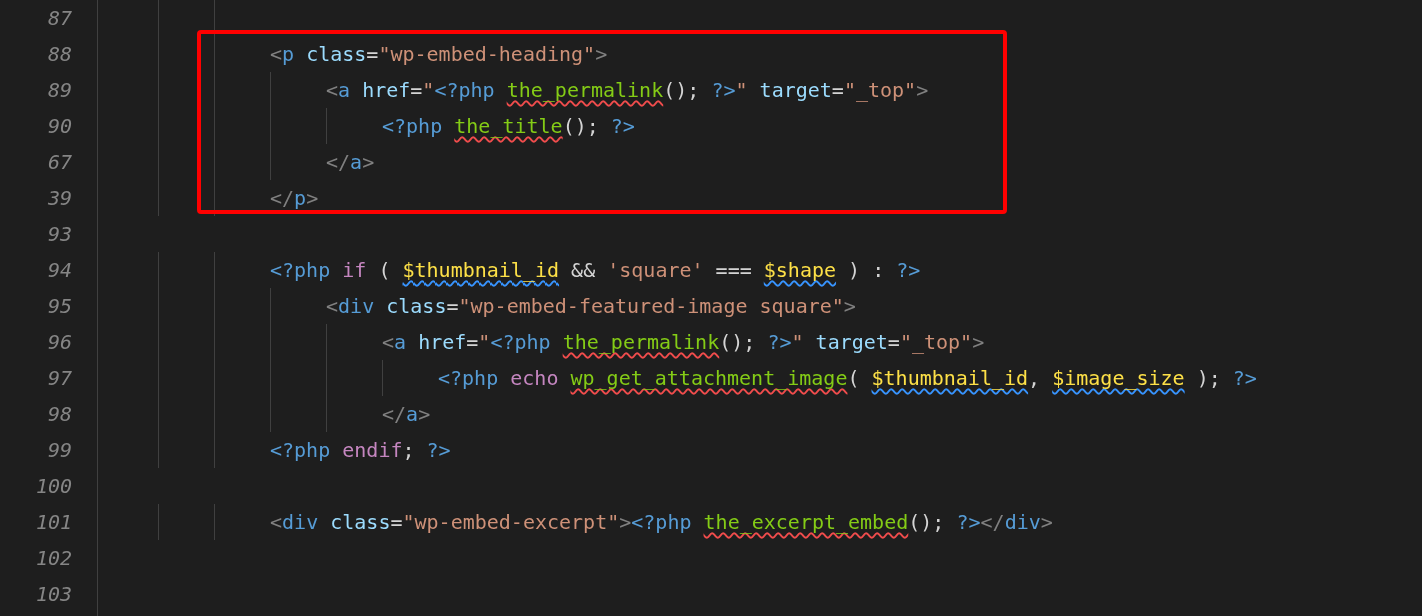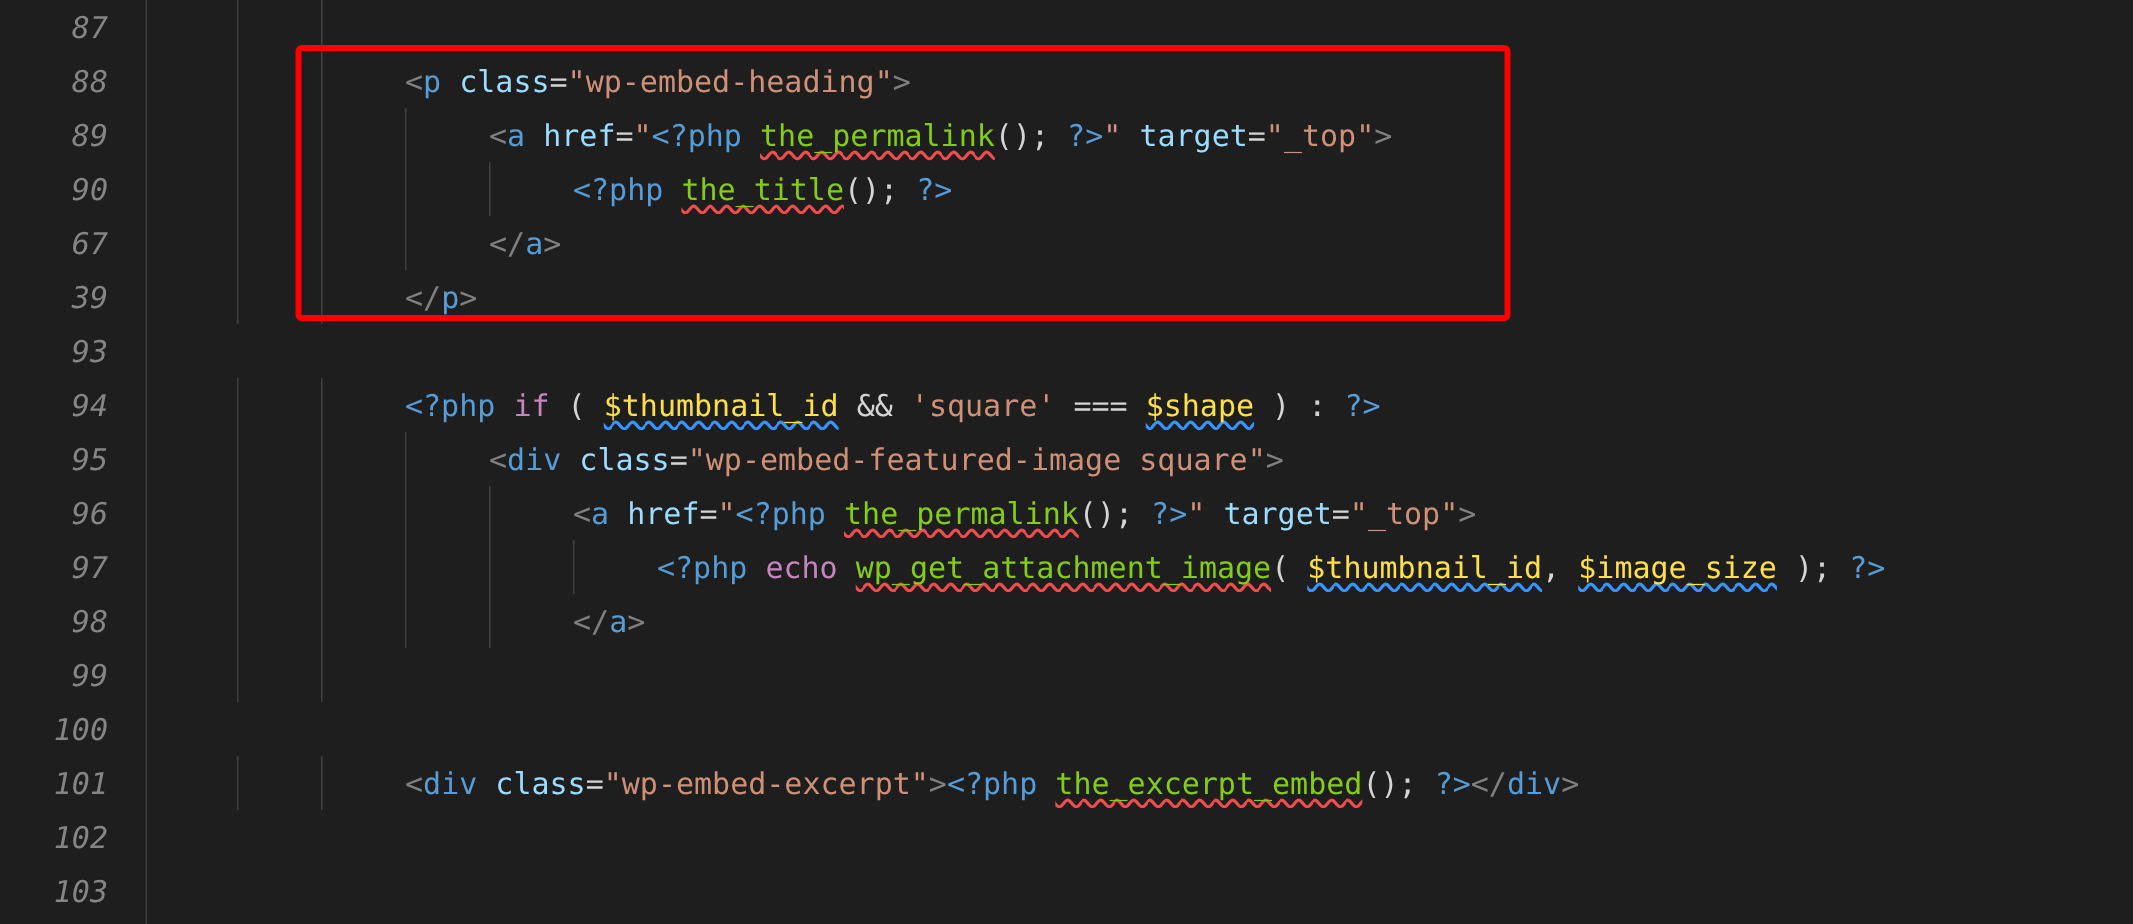--- a/index.html
+++ b/index.html
@@ -108,20 +108,20 @@
       <div class="line"><span class="indent-guide" style="left: 50px;"></span><span class="indent-guide" style="left: 106px;"></span><span class="indent-guide" style="left: 162px;"></span><span class="codecontent" style="left: 218px;"><span class="brkt">&lt;</span><span class="tag">a</span><span> </span><span class="attr">href</span><span class="eq">=</span><span class="str">"</span><span class="phpdel">&lt;?php</span><span> </span><span class="func squig-red">the_permalink</span><span class="op">()</span><span class="pn">;</span><span> </span><span class="phpdel">?&gt;</span><span class="str">"</span><span> </span><span class="attr">target</span><span class="eq">=</span><span class="str">"_top"</span><span class="brkt">&gt;</span></span></div>
       <div class="line"><span class="indent-guide" style="left: 50px;"></span><span class="indent-guide" style="left: 106px;"></span><span class="indent-guide" style="left: 162px;"></span><span class="indent-guide" style="left: 218px;"></span><span class="codecontent" style="left: 274px;"><span class="phpdel">&lt;?php</span><span> </span><span class="func squig-red">the_title</span><span class="op">()</span><span class="pn">;</span><span> </span><span class="phpdel">?&gt;</span></span></div>
       <div class="line"><span class="indent-guide" style="left: 50px;"></span><span class="indent-guide" style="left: 106px;"></span><span class="indent-guide" style="left: 162px;"></span><span class="codecontent" style="left: 218px;"><span class="brkt">&lt;/</span><span class="tag">a</span><span class="brkt">&gt;</span></span></div>
       <div class="line"><span class="indent-guide" style="left: 50px;"></span><span class="indent-guide" style="left: 106px;"></span><span class="codecontent" style="left: 162px;"><span class="brkt">&lt;/</span><span class="tag">p</span><span class="brkt">&gt;</span></span></div>
       <div class="line"><span class="codecontent" style="left: 0px;"></span></div>
       <div class="line"><span class="indent-guide" style="left: 50px;"></span><span class="indent-guide" style="left: 106px;"></span><span class="codecontent" style="left: 162px;"><span class="phpdel">&lt;?php</span><span> </span><span class="kw">if</span><span> </span><span class="op">(</span><span> </span><span class="var squig-blue">$thumbnail_id</span><span> </span><span class="op">&amp;&amp;</span><span> </span><span class="str">'square'</span><span> </span><span class="op">===</span><span> </span><span class="var squig-blue">$shape</span><span> </span><span class="op">)</span><span> </span><span class="op">:</span><span> </span><span class="phpdel">?&gt;</span></span></div>
       <div class="line"><span class="indent-guide" style="left: 50px;"></span><span class="indent-guide" style="left: 106px;"></span><span class="indent-guide" style="left: 162px;"></span><span class="codecontent" style="left: 218px;"><span class="brkt">&lt;</span><span class="tag">div</span><span> </span><span class="attr">class</span><span class="eq">=</span><span class="str">"wp-embed-featured-image square"</span><span class="brkt">&gt;</span></span></div>
       <div class="line"><span class="indent-guide" style="left: 50px;"></span><span class="indent-guide" style="left: 106px;"></span><span class="indent-guide" style="left: 162px;"></span><span class="indent-guide" style="left: 218px;"></span><span class="codecontent" style="left: 274px;"><span class="brkt">&lt;</span><span class="tag">a</span><span> </span><span class="attr">href</span><span class="eq">=</span><span class="str">"</span><span class="phpdel">&lt;?php</span><span> </span><span class="func squig-red">the_permalink</span><span class="op">()</span><span class="pn">;</span><span> </span><span class="phpdel">?&gt;</span><span class="str">"</span><span> </span><span class="attr">target</span><span class="eq">=</span><span class="str">"_top"</span><span class="brkt">&gt;</span></span></div>
       <div class="line"><span class="indent-guide" style="left: 50px;"></span><span class="indent-guide" style="left: 106px;"></span><span class="indent-guide" style="left: 162px;"></span><span class="indent-guide" style="left: 218px;"></span><span class="indent-guide" style="left: 274px;"></span><span class="codecontent" style="left: 330px;"><span class="phpdel">&lt;?php</span><span> </span><span class="kw">echo</span><span> </span><span class="func squig-red">wp_get_attachment_image</span><span class="op">(</span><span> </span><span class="var squig-blue">$thumbnail_id</span><span class="pn">,</span><span> </span><span class="var squig-blue">$image_size</span><span> </span><span class="op">)</span><span class="pn">;</span><span> </span><span class="phpdel">?&gt;</span></span></div>
       <div class="line"><span class="indent-guide" style="left: 50px;"></span><span class="indent-guide" style="left: 106px;"></span><span class="indent-guide" style="left: 162px;"></span><span class="indent-guide" style="left: 218px;"></span><span class="codecontent" style="left: 274px;"><span class="brkt">&lt;/</span><span class="tag">a</span><span class="brkt">&gt;</span></span></div>
-      <div class="line"><span class="indent-guide" style="left: 50px;"></span><span class="indent-guide" style="left: 106px;"></span></div>
+      <div class="line"><span class="indent-guide" style="left: 50px;"></span><span class="indent-guide" style="left: 106px;"></span><span class="codecontent" style="left: 162px;"><span class="phpdel">&lt;?php</span><span> </span><span class="kw">endif</span><span class="pn">;</span><span> </span><span class="phpdel">?&gt;</span></span></div>
       <div class="line"><span class="codecontent" style="left: 0px;"></span></div>
       <div class="line"><span class="indent-guide" style="left: 50px;"></span><span class="indent-guide" style="left: 106px;"></span><span class="codecontent" style="left: 162px;"><span class="brkt">&lt;</span><span class="tag">div</span><span> </span><span class="attr">class</span><span class="eq">=</span><span class="str">"wp-embed-excerpt"</span><span class="brkt">&gt;</span><span class="phpdel">&lt;?php</span><span> </span><span class="func squig-red">the_excerpt_embed</span><span class="op">()</span><span class="pn">;</span><span> </span><span class="phpdel">?&gt;</span><span class="brkt">&lt;/</span><span class="tag">div</span><span class="brkt">&gt;</span></span></div>
       <div class="line"><span class="codecontent" style="left: 0px;"></span></div>
     </div>
 </div>
 
 <div class="highlight-box" style="top: 30px; left: 197px; width: 810px; height: 184px;"></div>
 
 </body></html>

